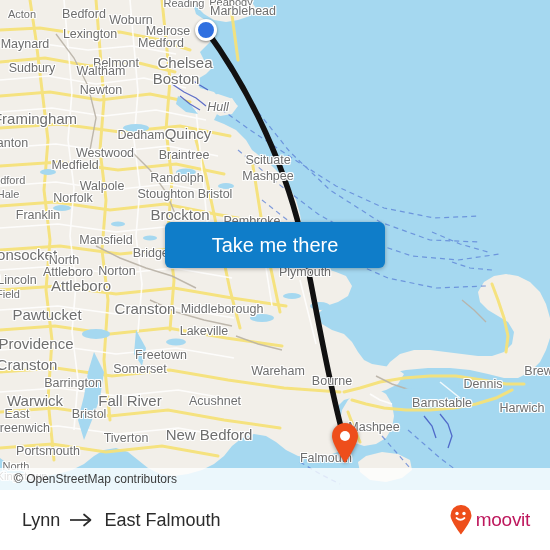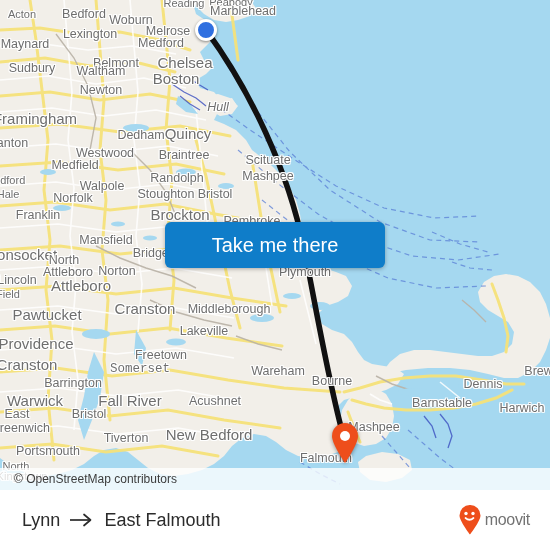--- a/index.html
+++ b/index.html
@@ -108,21 +108,21 @@
   }
   #route-summary {
     display: flex;
     align-items: center;
     gap: 9px;
     font-size: 18px;
     color: #2b2b2b;
   }
   #route-arrow-icon { display: block; }
   #brand-logo { display: flex; align-items: center; gap: 3px; }
-  #brand-wordmark { font-size: 16px; color: #737373; letter-spacing: -.3px; }
+  #brand-wordmark { font-size: 19px; color: #be185d; letter-spacing: -.3px; }
 </style>
 </head>
 <body>
 
 <div id="app">
 
   <div id="map-canvas" style="background: rgb(165, 216, 240);">
 
     <svg id="map-svg" width="550" height="490" viewBox="0 0 550 490">
       <defs>
@@ -310,27 +310,27 @@
         <div class="map-label s3" style="left: 16px; top: 254px;">Woonsocket</div>
         <div class="map-label s2" style="left: 166px; top: 253px;">Bridgewater</div>
         <div class="map-label s2" style="left: 64px; top: 260px;">North</div>
         <div class="map-label s2" style="left: 68px; top: 272px;">Attleboro</div>
         <div class="map-label s2" style="left: 117px; top: 271px;">Norton</div>
         <div class="map-label s2" style="left: 17px; top: 280px;">Lincoln</div>
         <div class="map-label s3" style="left: 81px; top: 285px;">Attleboro</div>
         <div class="map-label s2" style="left: 305px; top: 272px;">Plymouth</div>
         <div class="map-label s1" style="left: 8px; top: 294px;">Field</div>
         <div class="map-label s3" style="left: 145px; top: 308px;">Cranston</div>
-        <div class="map-label s2" style="left: 216px; top: 309px; padding-left: 26px;">Middleborough</div>
+        <div class="map-label s2" style="left: 209px; top: 309px; padding-left: 26px;">Middleborough</div>
         <div class="map-label s3" style="left: 47px; top: 314px;">Pawtucket</div>
         <div class="map-label s2" style="left: 204px; top: 331px;">Lakeville</div>
         <div class="map-label s3" style="left: 36px; top: 343px;">Providence</div>
         <div class="map-label s3" style="left: 27px; top: 364px;">Cranston</div>
         <div class="map-label s2" style="left: 161px; top: 355px;">Freetown</div>
-        <div class="map-label s2" style="left: 140px; top: 369px; font-family: Liberation Mono, monospace;">Somerset</div>
+        <div class="map-label s2" style="left: 140px; top: 369px;">Somerset</div>
         <div class="map-label s2" style="left: 278px; top: 371px;">Wareham</div>
         <div class="map-label s2" style="left: 332px; top: 381px;">Bourne</div>
         <div class="map-label s2" style="left: 483px; top: 384px;">Dennis</div>
         <div class="map-label s2" style="left: 517px; top: 371px; margin-left: 32px;">Brewster</div>
         <div class="map-label s2" style="left: 73px; top: 383px;">Barrington</div>
         <div class="map-label s3" style="left: 35px; top: 400px;">Warwick</div>
         <div class="map-label s3" style="left: 130px; top: 400px;">Fall River</div>
         <div class="map-label s2" style="left: 442px; top: 403px;">Barnstable</div>
         <div class="map-label s2" style="left: 522px; top: 408px;">Harwich</div>
         <div class="map-label s2" style="left: 89px; top: 414px;">Bristol</div>

